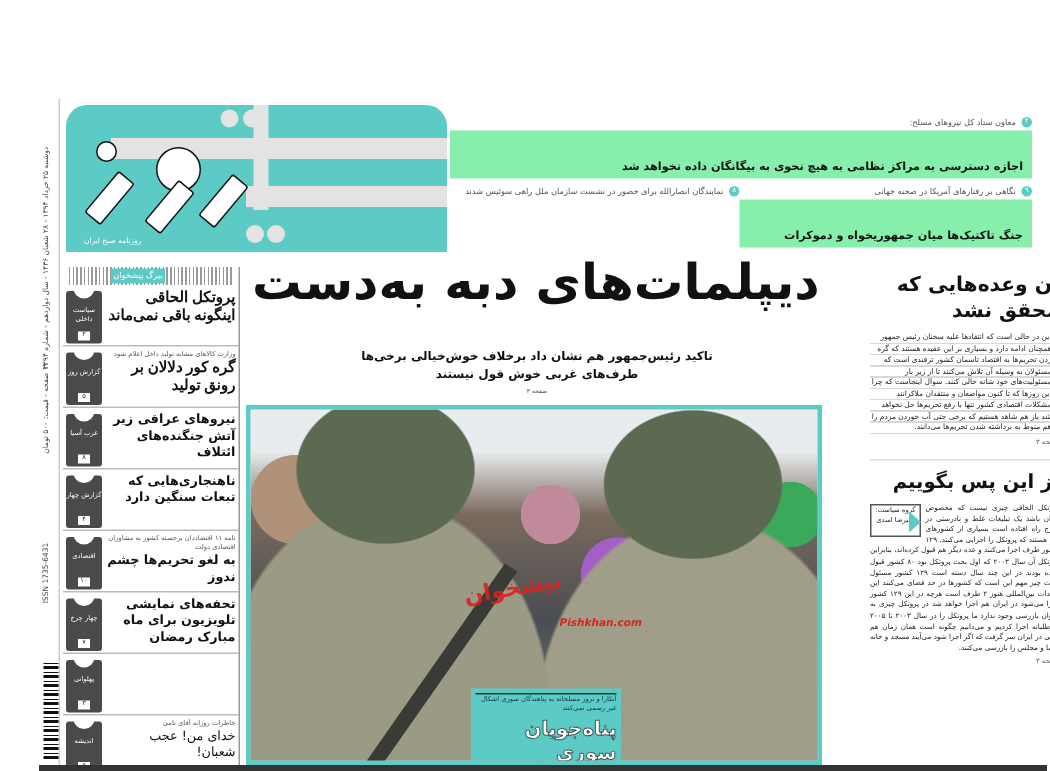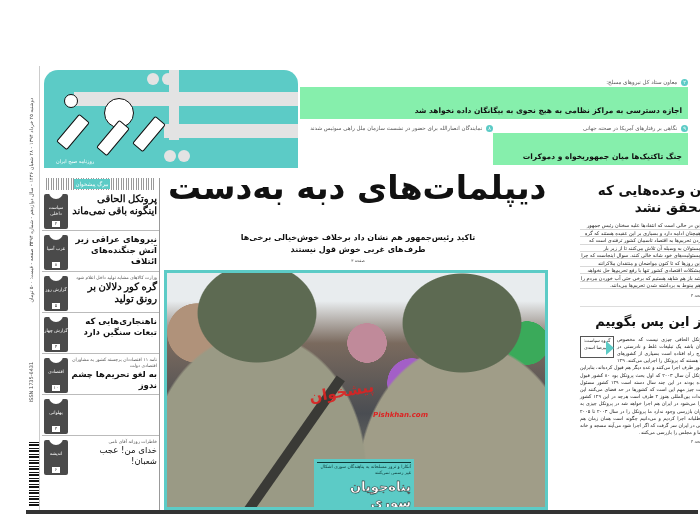--- a/index.html
+++ b/index.html
@@ -148,60 +148,69 @@
       <div class="lbl">سیاست داخلی</div>
       <div class="pg">۲</div>
     </div>
     <div class="sb-text">
         <div class="sb-title big">پروتکل الحاقی اینگونه باقی نمی‌ماند</div>
       </div>
   </div>
 
   <div class="sb-item">
     <div class="sb-badge">
+      <div class="lbl">گزارش روز</div>
+      <div class="pg">۵</div>
+    </div>
+    <div class="sb-text">
+      <div class="sb-kick">وزارت کالاهای مشابه تولید داخل اعلام شود</div>
+      <div class="sb-title big">گره کور دلالان بر رونق تولید</div>
+    </div>
+  </div>
+
+  <div class="sb-item">
+    <div class="sb-badge">
       <div class="lbl">غرب آسیا</div>
       <div class="pg">۸</div>
     </div>
     <div class="sb-text">
         <div class="sb-title">نیروهای عراقی زیر آتش جنگنده‌های ائتلاف</div>
       </div>
   </div>
 
   <div class="sb-item">
     <div class="sb-badge">
-      <div class="lbl">گزارش روز</div>
-      <div class="pg">۵</div>
-    </div>
-    <div class="sb-text">
-      <div class="sb-kick">وزارت کالاهای مشابه تولید داخل اعلام شود</div>
-      <div class="sb-title big">گره کور دلالان بر رونق تولید</div>
-    </div>
-  </div>
-
-  <div class="sb-item">
-    <div class="sb-badge">
       <div class="lbl">گزارش چهار</div>
       <div class="pg">۴</div>
     </div>
     <div class="sb-text">
         <div class="sb-title">ناهنجاری‌هایی که تبعات سنگین دارد</div>
       </div>
   </div>
 
   <div class="sb-item">
     <div class="sb-badge">
       <div class="lbl">اقتصادی</div>
       <div class="pg">۱۰</div>
     </div>
     <div class="sb-text">
       <div class="sb-kick">نامه ۱۱ اقتصاددان برجسته کشور به مشاوران اقتصادی دولت</div>
       <div class="sb-title">به لغو تحریم‌ها چشم ندوز</div>
     </div>
   </div>
 
+  <div class="sb-item">
+    <div class="sb-badge">
+      <div class="lbl">چهار چرخ</div>
+      <div class="pg">۷</div>
+    </div>
+    <div class="sb-text">
+        <div class="sb-title">تحفه‌های نمایشی تلویزیون برای ماه مبارک رمضان</div>
+      </div>
+  </div>
 
   <div class="sb-item">
     <div class="sb-badge">
       <div class="lbl">پهلوانی</div>
       <div class="pg">۳</div>
     </div>
   </div>
 
   <div class="sb-item" style="border-bottom:none;">
     <div class="sb-badge">

